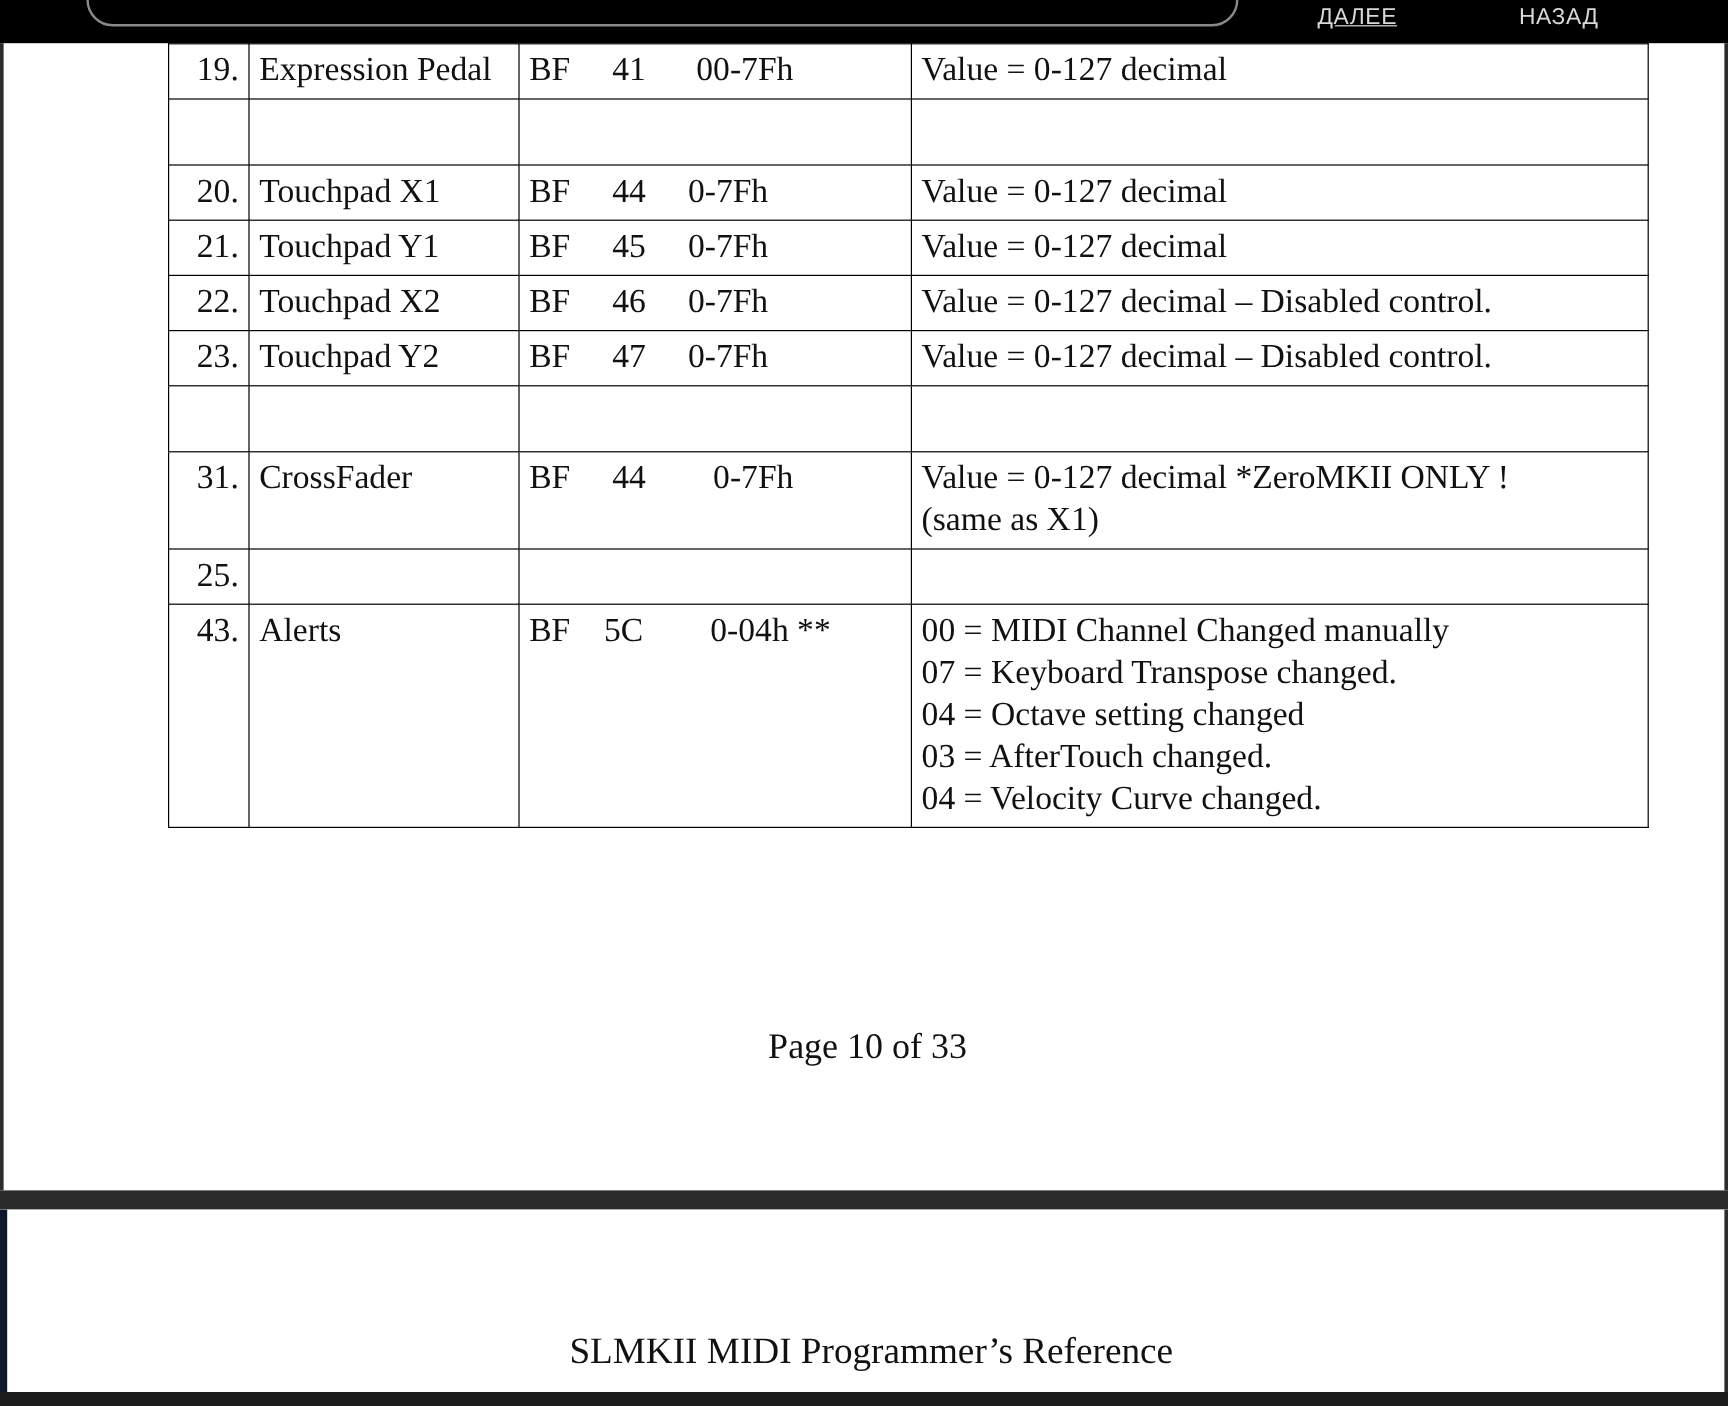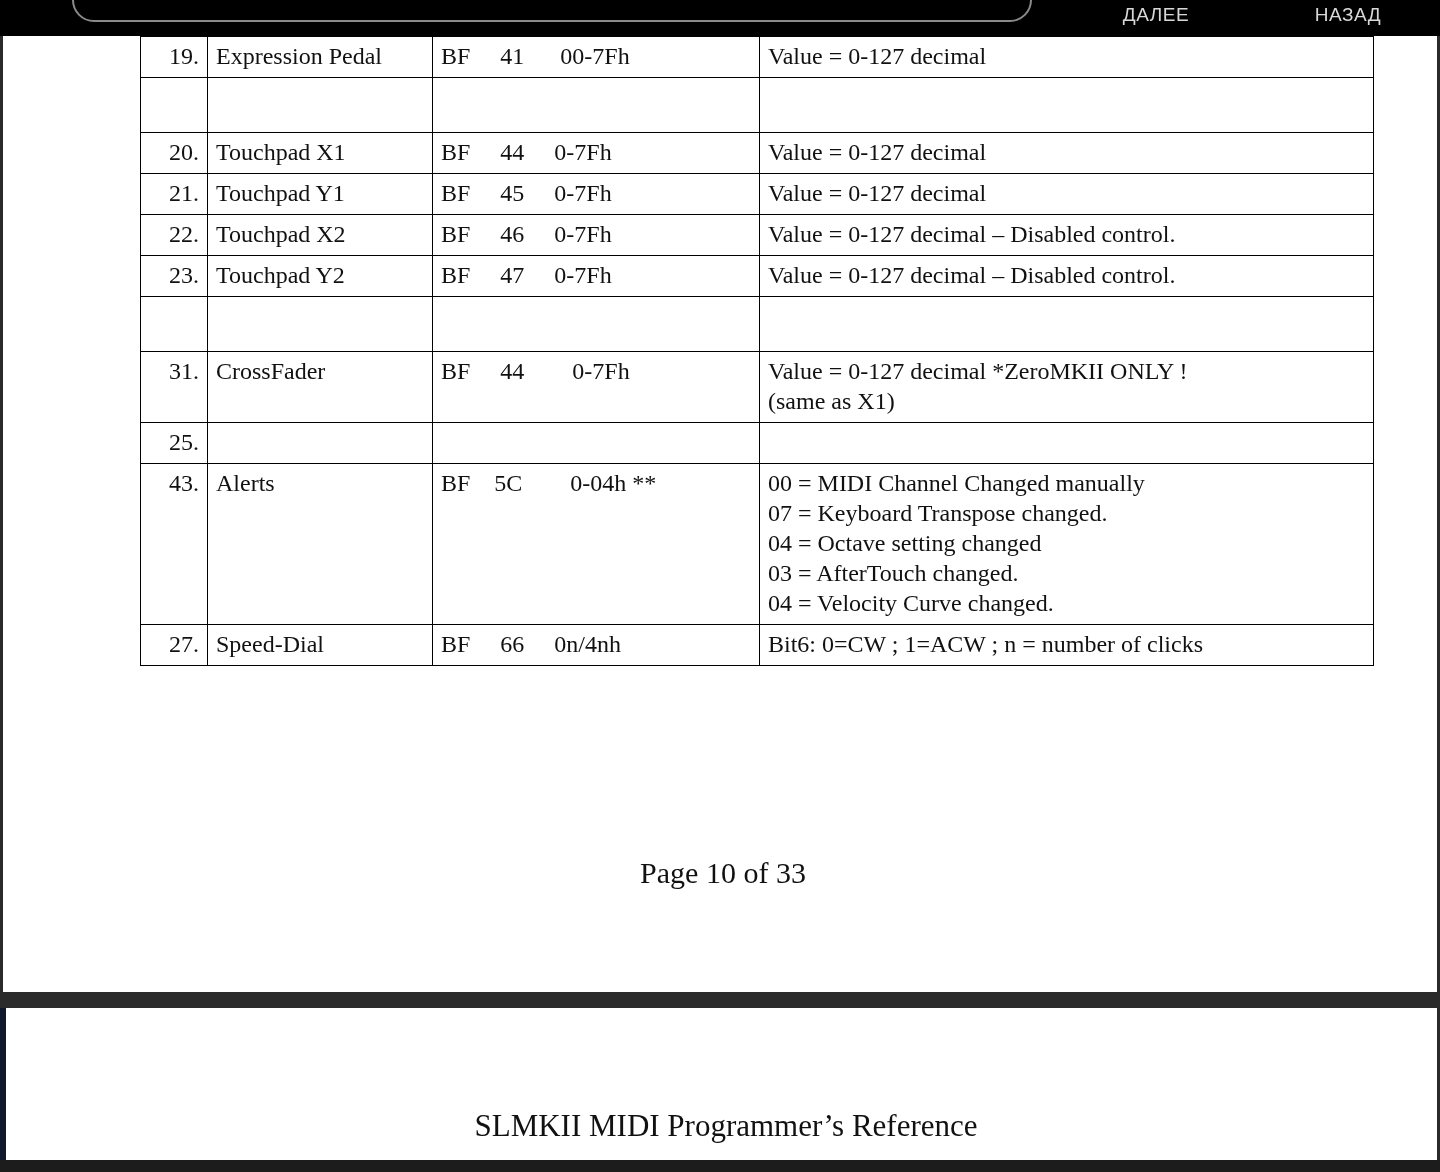--- a/index.html
+++ b/index.html
@@ -39,22 +39,22 @@
     position: absolute;
     top: 0;
     height: 36px;
     line-height: 30px;
     color: #d8d8d8;
     font-family: "Liberation Sans", sans-serif;
     font-size: 19px;
     letter-spacing: 0.5px;
     text-align: center;
   }
-  .topbar-btn.next { left: 1096px; width: 120px; }
-  .topbar-btn.back { left: 1288px; width: 120px; }
+  .topbar-btn.next { left: 1071px; width: 120px; text-decoration: underline; }
+  .topbar-btn.back { left: 1239px; width: 120px; }
 
   
   .page-sheet {
     position: absolute;
     top: 36px;
     left: 0;
     width: 1440px;
     height: 956px;
     background: #ffffff;
     border-left: 3px solid #2b2b2b;
@@ -66,21 +66,21 @@
   table.midi-table {
     position: absolute;
     left: 137px;
     top: 0px;
     width: 1167px;
     border-collapse: collapse;
     table-layout: fixed;
   }
   table.midi-table td {
     border: 1.5px solid #000000;
-    font-size: 24px;
+    font-size: 28px;
     line-height: 1.25;
     padding: 4px 8px 6px 8px;
     vertical-align: top;
     color: #111111;
   }
   td.col-num {
     width: 50px;
     text-align: right;
     padding-right: 2px;
     white-space: nowrap;
@@ -259,30 +259,20 @@
         </td>
         <td class="col-desc">
           <span class="desc-line">00 = MIDI Channel Changed manually</span>
           <span class="desc-line">07 = Keyboard Transpose changed.</span>
           <span class="desc-line">04 = Octave setting changed</span>
           <span class="desc-line">03 = AfterTouch changed.</span>
           <span class="desc-line">04 = Velocity Curve changed.</span>
         </td>
       </tr>
 
-      <tr>
-        <td class="col-num">27.</td>
-        <td class="col-name">Speed-Dial</td>
-        <td class="col-code">
-          <span class="code-row">BF     66     0n/4nh</span>
-        </td>
-        <td class="col-desc">
-          <span class="desc-line">Bit6: 0=CW ; 1=ACW ;  n = number of clicks</span>
-        </td>
-      </tr>
 
     </tbody>
   </table>
 
   <div class="page-number">Page 10  of  33</div>
 </div>
 
 <div class="gap-bar"></div>
 
 <div class="footer-sheet">

